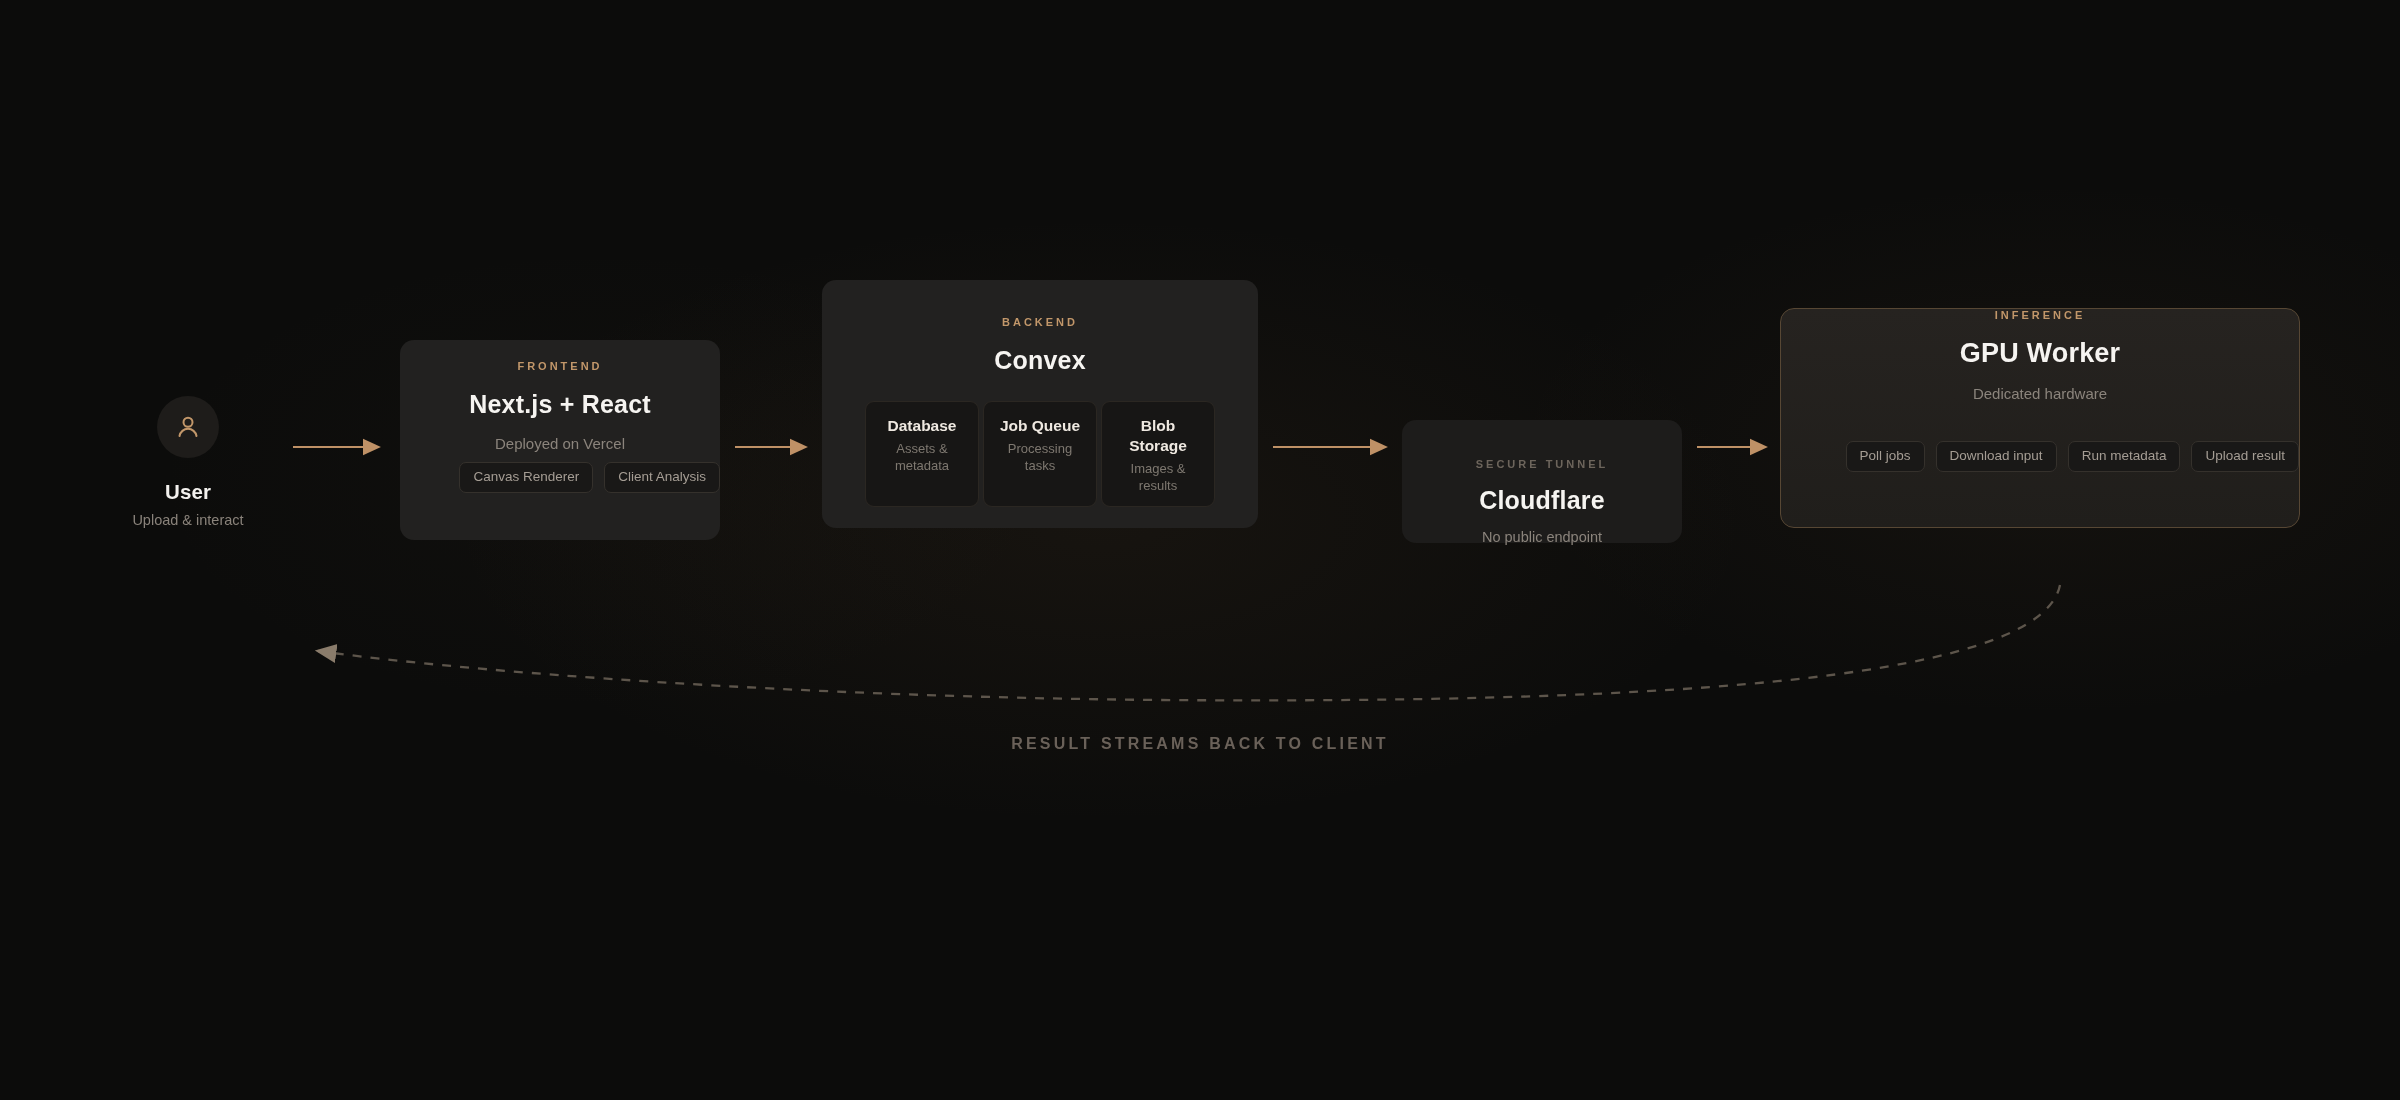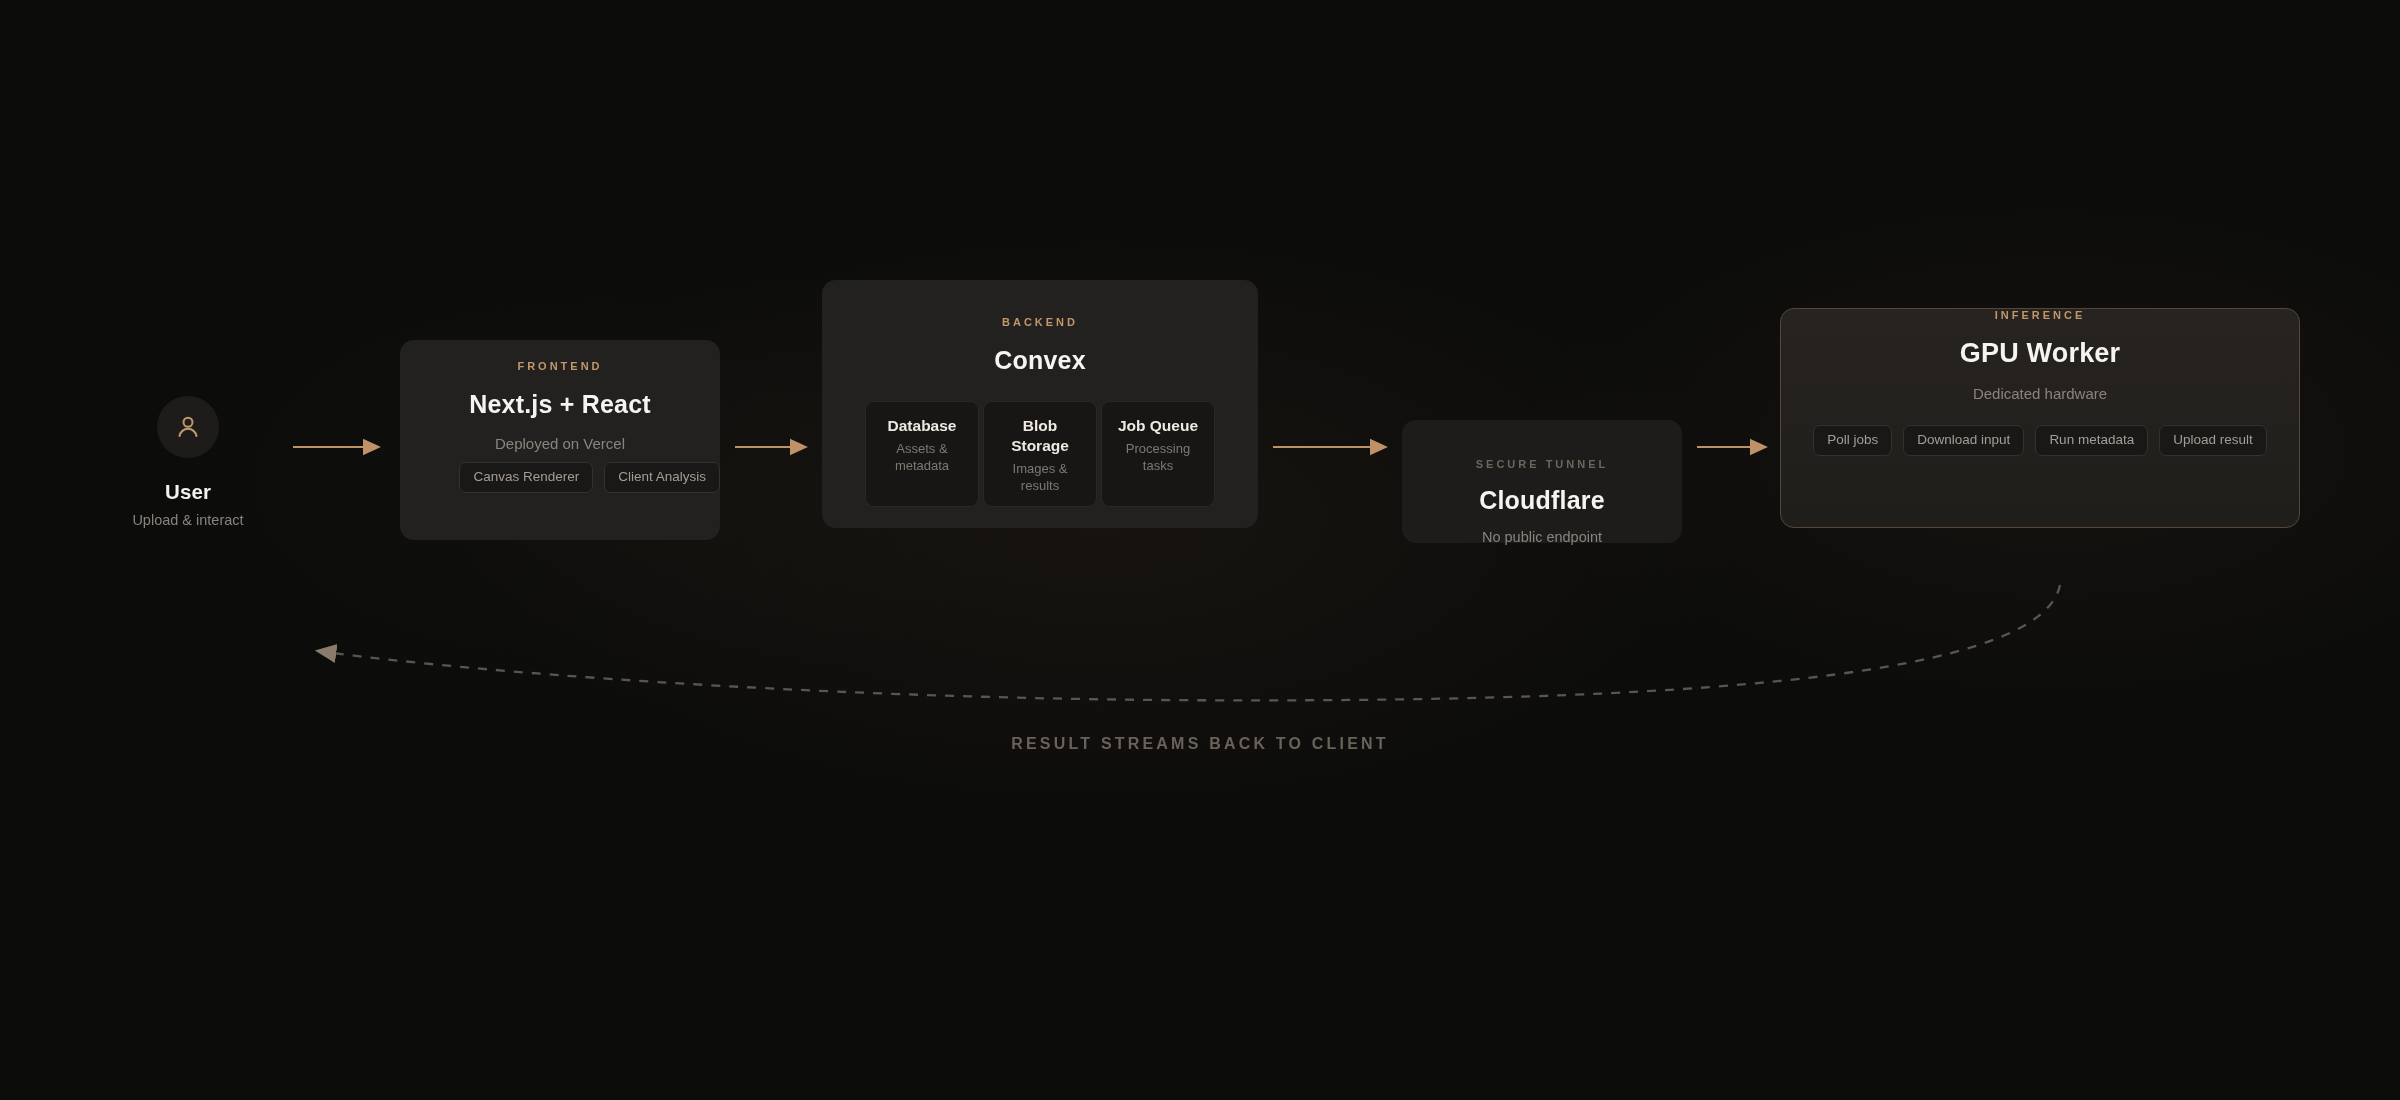--- a/index.html
+++ b/index.html
@@ -177,21 +177,21 @@
 
   
   #inference-panel {
     left: 1780px; top: 308px;
     width: 520px; height: 220px;
     background: linear-gradient(180deg, #262320 0%, #201e1b 100%);
     border: 1px solid #574734;
   }
   #inference-panel .title { margin-top: 17px; }
   #inference-panel .subtitle { margin-top: 16px; }
-  #inference-panel .pill-row { margin-top: 23px; }
+  #inference-panel .pill-row { margin-top: 39px; justify-content: flex-end; }
 
   
   #return-caption {
     position: absolute;
     left: 0;
     top: 735px;
     width: 2400px;
     text-align: center;
     font-size: 16px;
     font-weight: bold;
@@ -261,26 +261,26 @@
 
     <div class="panel" id="backend-panel">
       <div class="kicker">BACKEND</div>
       <div class="title">Convex</div>
       <div class="card-row">
         <div class="sub-card">
           <div class="sub-card-title">Database</div>
           <div class="sub-card-desc">Assets &amp; metadata</div>
         </div>
         <div class="sub-card">
+          <div class="sub-card-title">Job Queue</div>
+          <div class="sub-card-desc">Processing tasks</div>
+        </div>
+        <div class="sub-card">
           <div class="sub-card-title">Blob Storage</div>
           <div class="sub-card-desc">Images &amp; results</div>
-        </div>
-        <div class="sub-card">
-          <div class="sub-card-title">Job Queue</div>
-          <div class="sub-card-desc">Processing tasks</div>
         </div>
       </div>
     </div>
 
     <div class="panel" id="tunnel-panel">
       <div class="kicker muted">SECURE TUNNEL</div>
       <div class="title">Cloudflare</div>
       <div class="subtitle">No public endpoint</div>
     </div>
 

